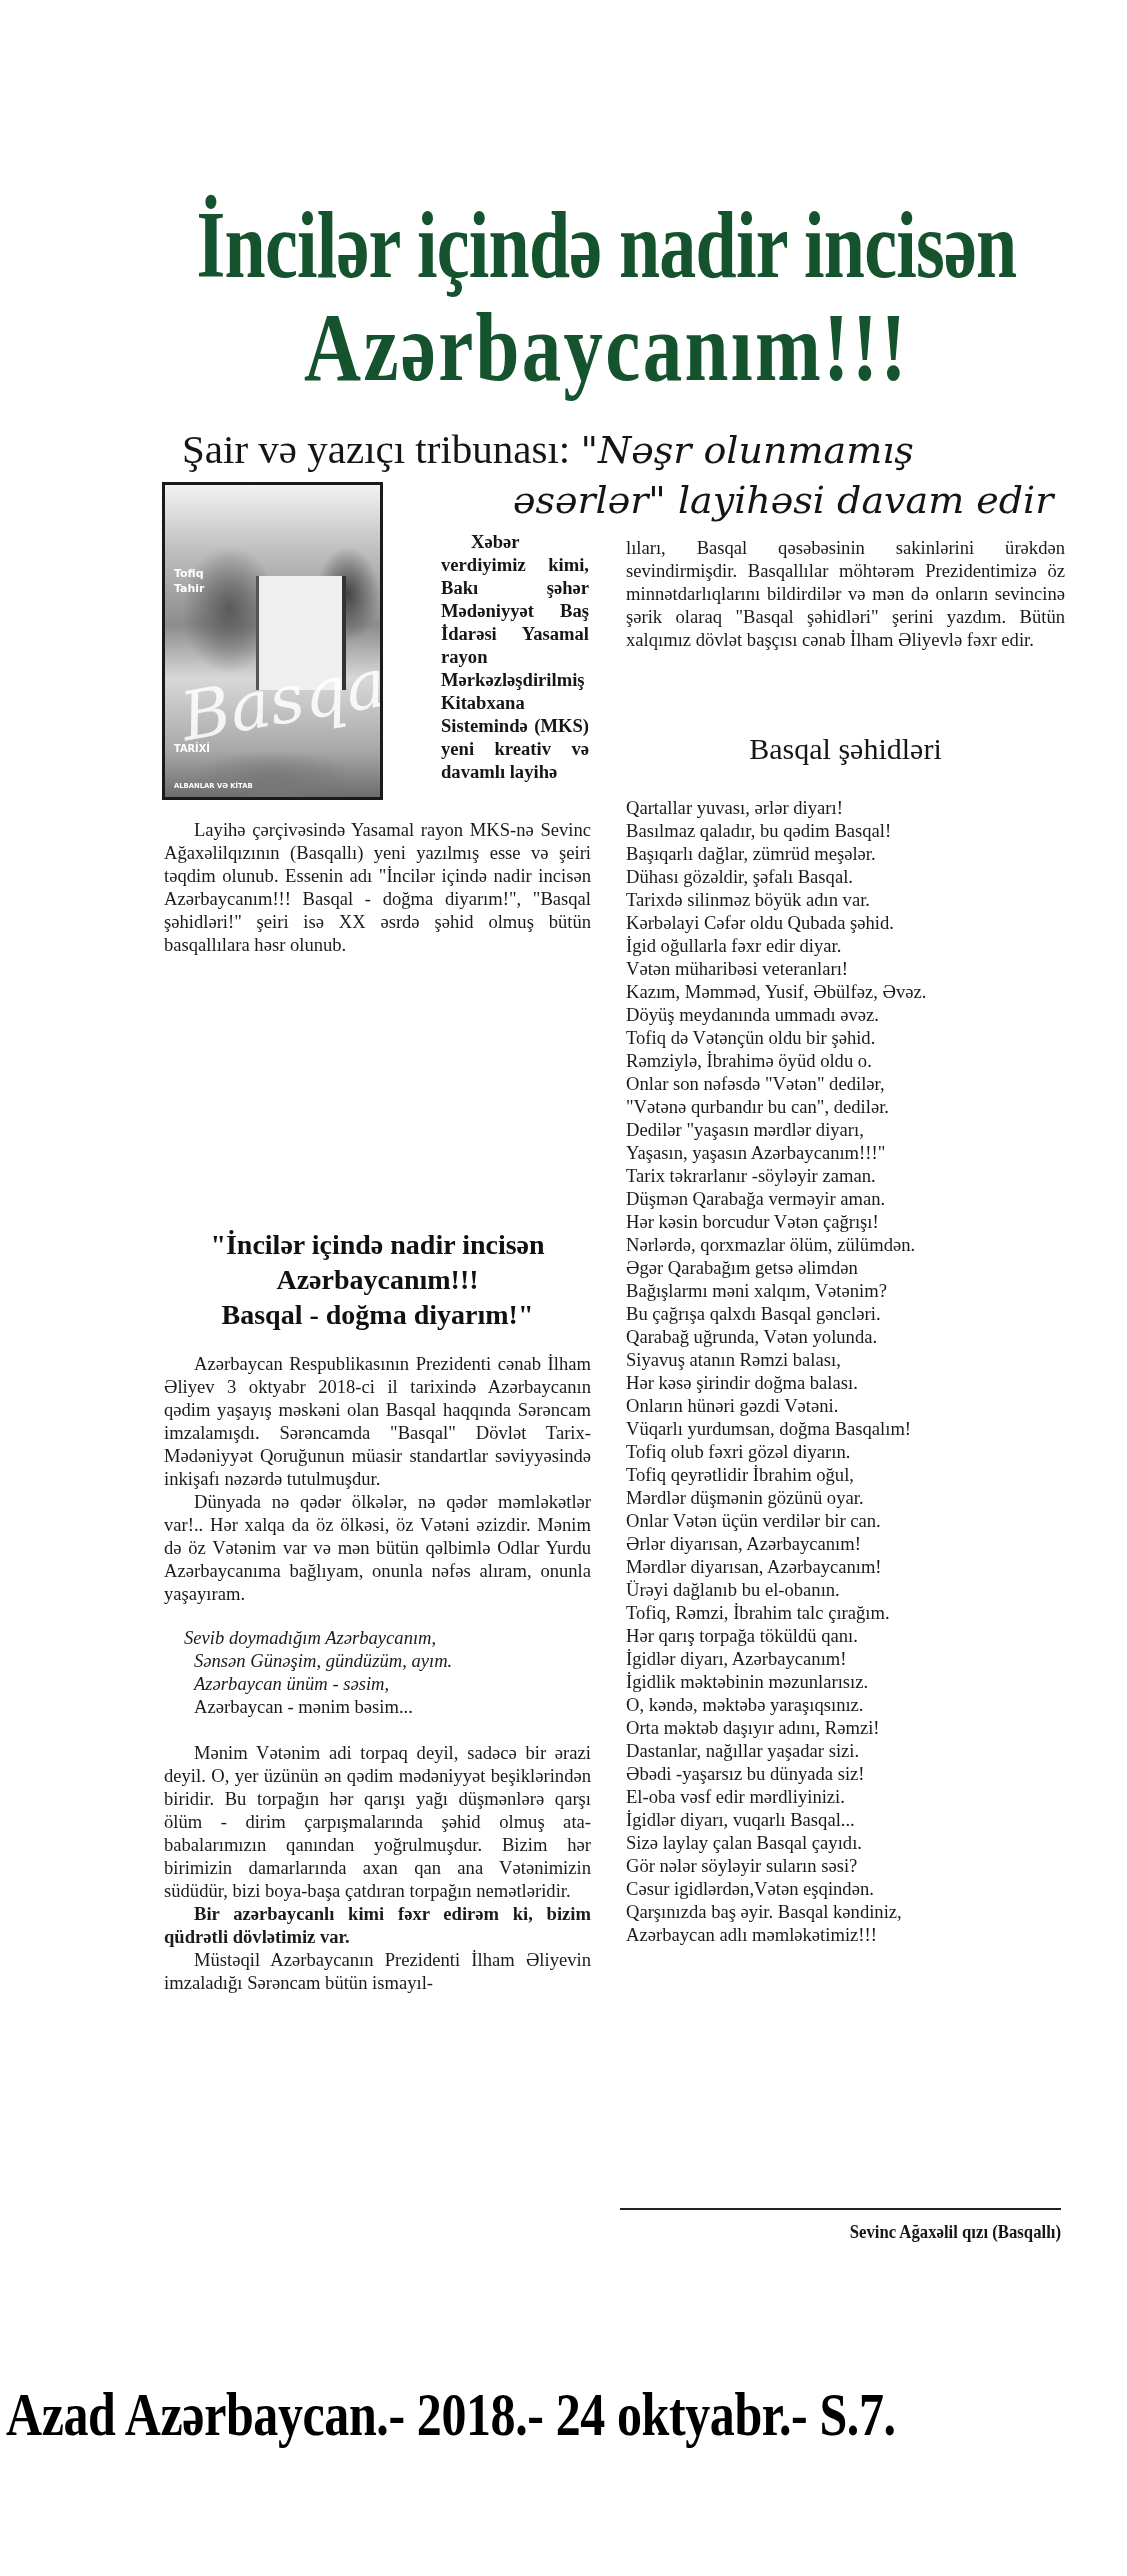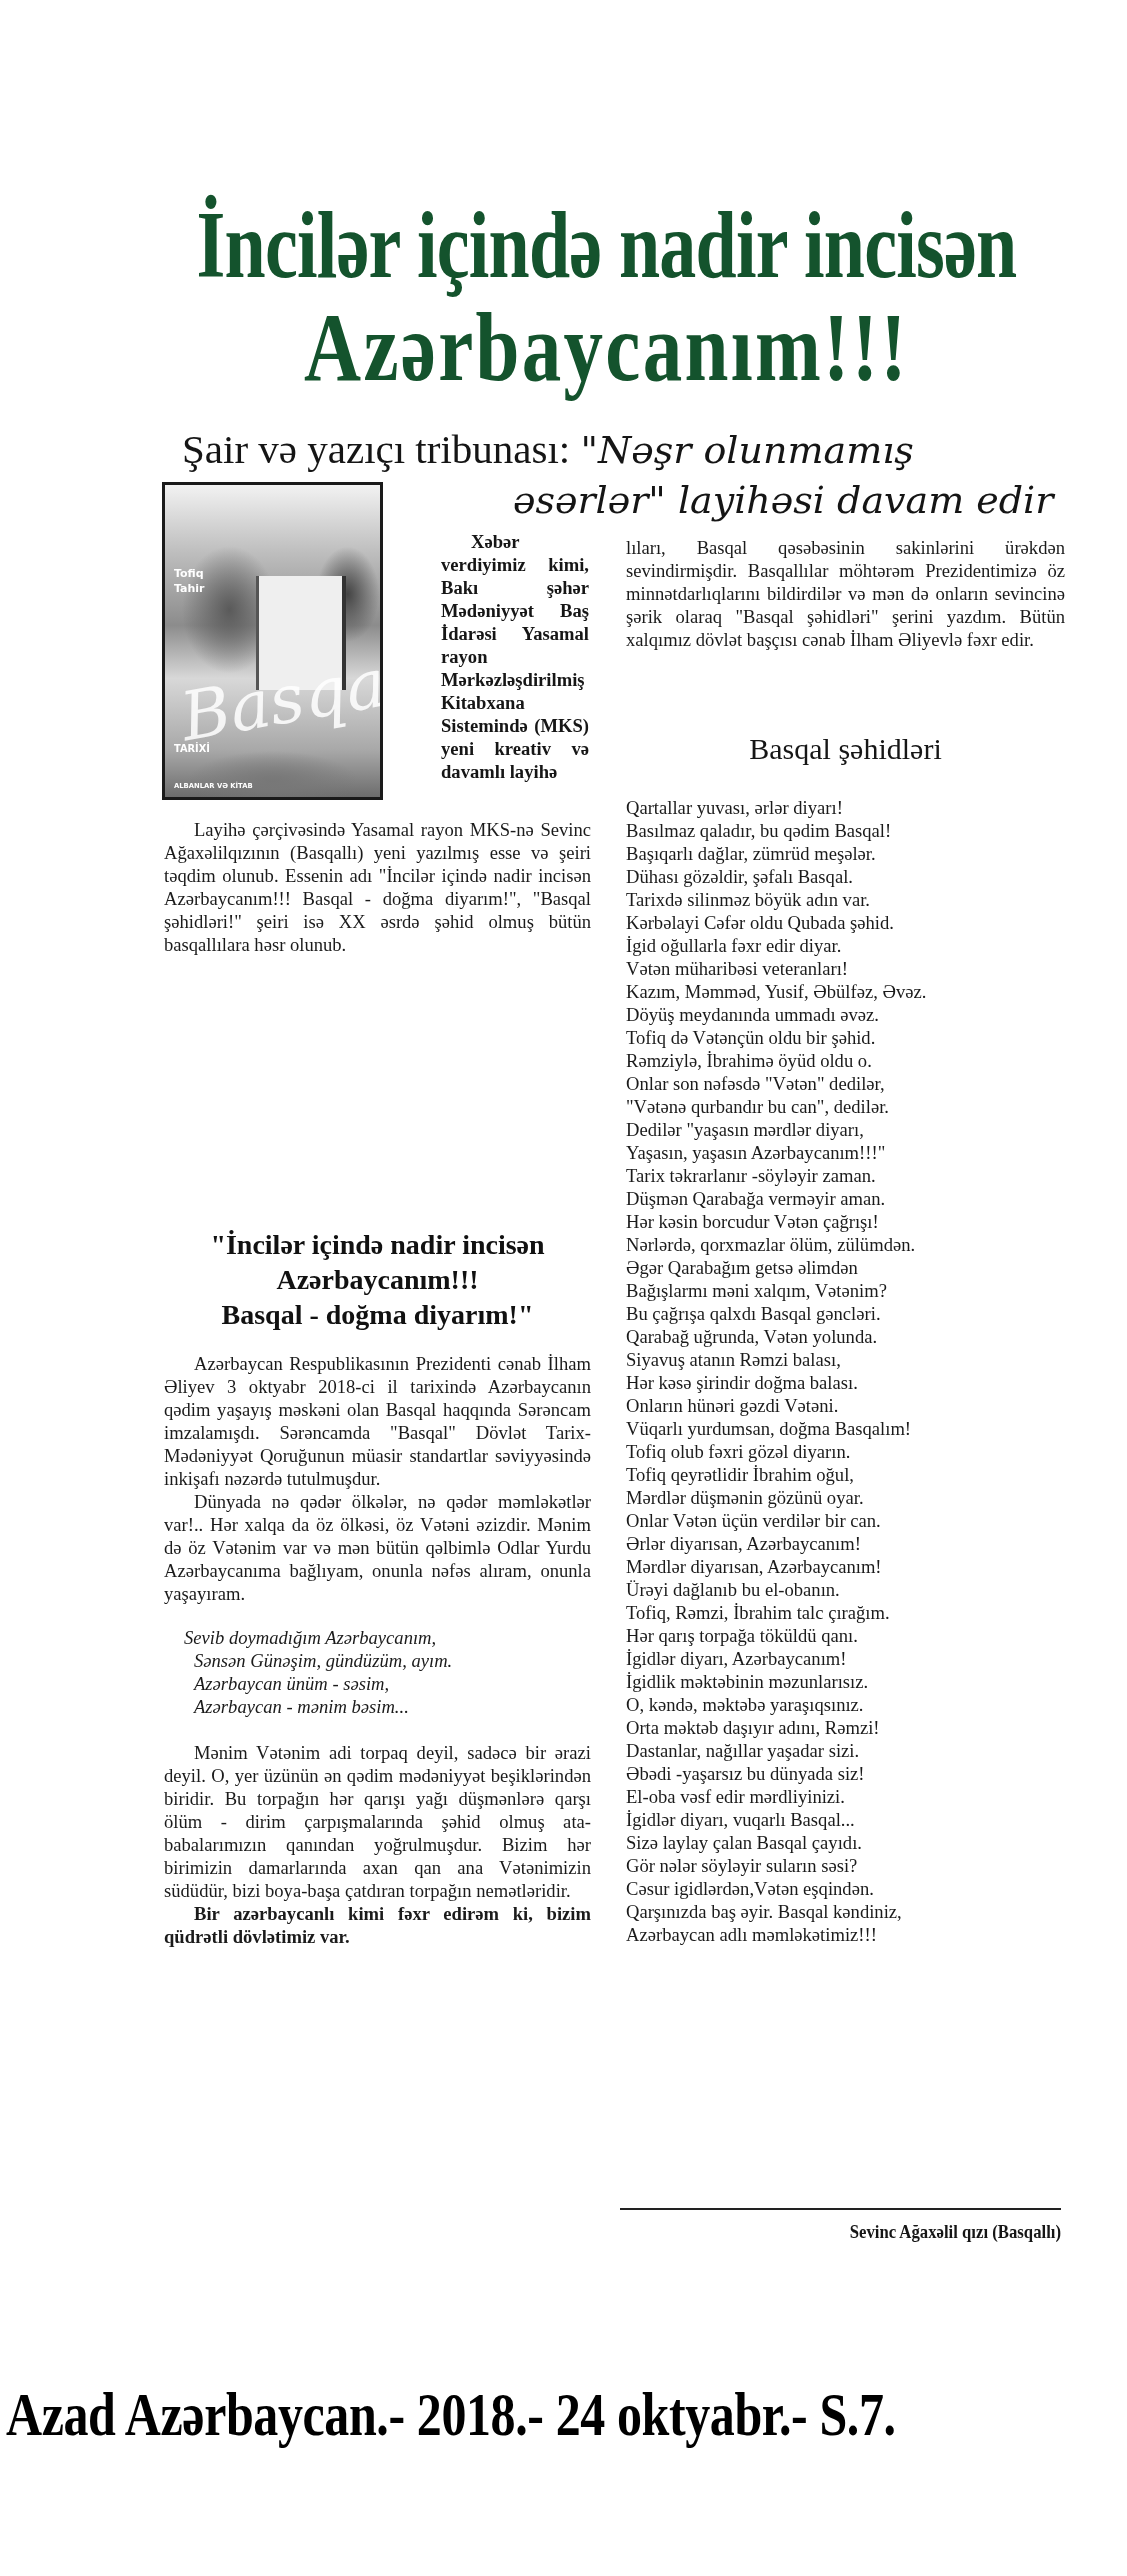--- a/index.html
+++ b/index.html
@@ -116,24 +116,25 @@
 </div>
 
 <div class="abs col left-body">
   <p>Azərbaycan Respublikasının Prezidenti cənab İlham Əliyev 3 oktyabr 2018-ci il tarixində Azərbaycanın qədim yaşayış məskəni olan Basqal haqqında Sərəncam imzalamışdı. Sərəncamda "Basqal" Dövlət Tarix-Mədəniyyət Qoruğunun müasir standartlar səviyyəsində inkişafı nəzərdə tutulmuşdur.</p>
   <p>Dünyada nə qədər ölkələr, nə qədər məmləkətlər var!.. Hər xalqa da öz ölkəsi, öz Vətəni əzizdir. Mənim də öz Vətənim var və mən bütün qəlbimlə Odlar Yurdu Azərbaycanıma bağlıyam, onunla nəfəs alıram, onunla yaşayıram.</p>
   <p class="verse">
     </p>
     <div style="font-style:italic;margin-left:20px;">Sevib doymadığım Azərbaycanım,</div>
     <div style="font-style:italic;margin-left:30px;">Sənsən Günəşim, gündüzüm, ayım.</div>
     <div style="font-style:italic;margin-left:30px;">Azərbaycan ünüm - səsim,</div>
-    <div style="font-style:italic;margin-left:30px;margin-bottom:23px;">Azərbaycan - mənim bəsim...</div>
+    <div style="margin-left:30px;margin-bottom:23px;">Azərbaycan - mənim bəsim...</div>
   <p></p>
   <p style="margin-top:5px;">Mənim Vətənim adi torpaq deyil, sadəcə bir ərazi deyil. O, yer üzünün ən qədim mədəniyyət beşiklərindən biridir. Bu torpağın hər qarışı yağı düşmənlərə qarşı ölüm - dirim çarpışmalarında şəhid olmuş ata-babalarımızın qanından yoğrulmuşdur. Bizim hər birimizin damarlarında axan qan ana Vətənimizin südüdür, bizi boya-başa çatdıran torpağın nemətləridir.</p>
   <p class="bold">Bir azərbaycanlı kimi fəxr edirəm ki, bizim qüdrətli dövlətimiz var.</p>
+  <p>Müstəqil Azərbaycanın Prezidenti İlham Əliyevin imzaladığı Sərəncam bütün ismayıl-</p>
 </div>
 
 <div class="abs col right-col">
   <p class="noindent">lıları, Basqal qəsəbəsinin sakinlərini ürəkdən sevindirmişdir. Basqallılar möhtərəm Prezidentimizə öz minnətdarlıqlarını bildirdilər və mən də onların sevincinə şərik olaraq "Basqal şəhidləri" şerini yazdım. Bütün xalqımız dövlət başçısı cənab İlham Əliyevlə fəxr edir.</p>
 </div>
 
 <div class="abs poem-title">Basqal şəhidləri</div>
 <div class="abs poem">
   <div>Qartallar yuvası, ərlər diyarı!</div>
   <div>Basılmaz qaladır, bu qədim Basqal!</div>

